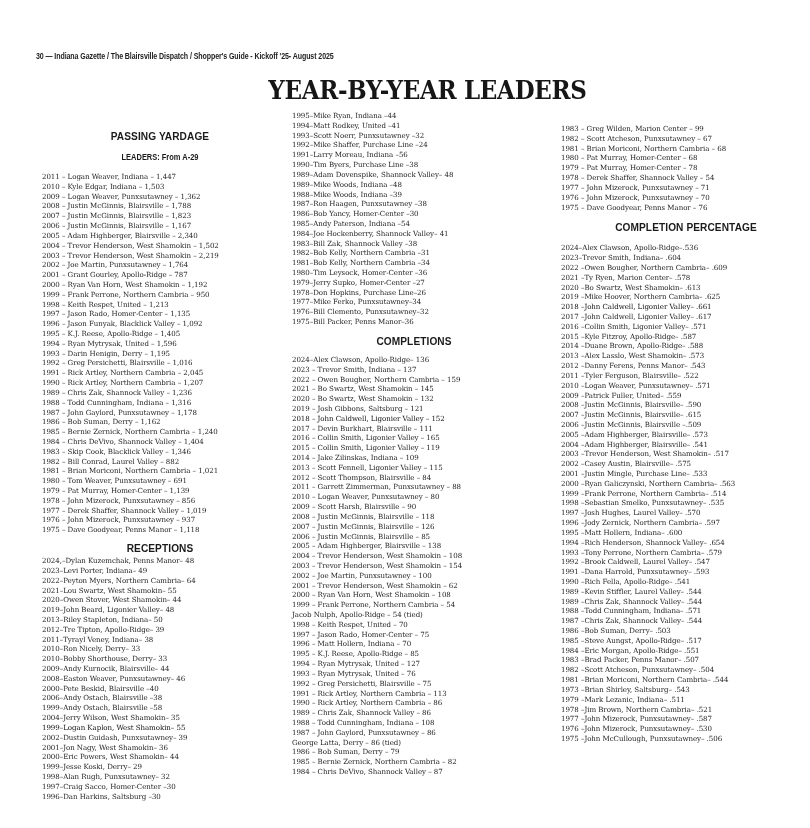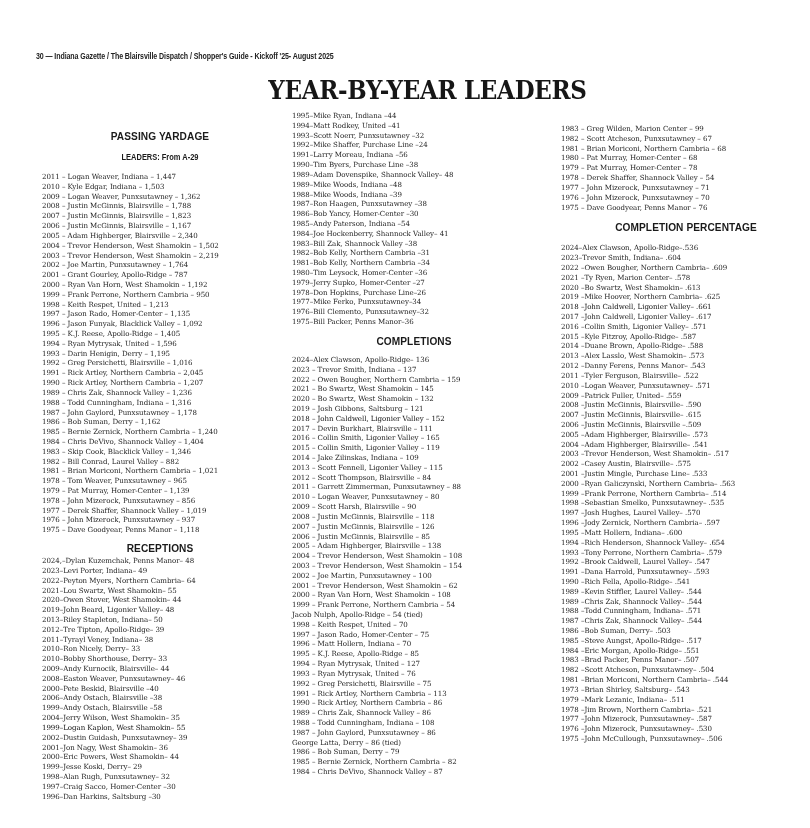--- a/index.html
+++ b/index.html
@@ -77,21 +77,21 @@
       <li>1990 – Rick Artley, Northern Cambria – 1,207</li>
       <li>1989 – Chris Zak, Shannock Valley – 1,236</li>
       <li>1988 – Todd Cunningham, Indiana – 1,316</li>
       <li>1987 – John Gaylord, Punxsutawney – 1,178</li>
       <li>1986 – Bob Suman, Derry – 1,162</li>
       <li>1985 – Bernie Zernick, Northern Cambria – 1,240</li>
       <li>1984 – Chris DeVivo, Shannock Valley – 1,404</li>
       <li>1983 – Skip Cook, Blacklick Valley – 1,346</li>
       <li>1982 – Bill Conrad, Laurel Valley – 882</li>
       <li>1981 – Brian Moriconi, Northern Cambria – 1,021</li>
-      <li>1978 – Tom Weaver, Punxsutawney – 965</li>
+      <li>1980 – Tom Weaver, Punxsutawney – 691</li>
       <li>1979 – Pat Murray, Homer-Center – 1,139</li>
       <li>1978 – John Mizerock, Punxsutawney – 856</li>
       <li>1977 – Derek Shaffer, Shannock Valley – 1,019</li>
       <li>1976 – John Mizerock, Punxsutawney – 937</li>
       <li>1975 – Dave Goodyear, Penns Manor – 1,118</li>
     </ul>
   <div class="sec-head" style="margin-top:7px; margin-bottom:2px;">RECEPTIONS</div>
   <ul class="list">
       <li>2024,–Dylan Kuzemchak, Penns Manor– 48</li>
       <li>2023–Levi Porter, Indiana– 49</li>

